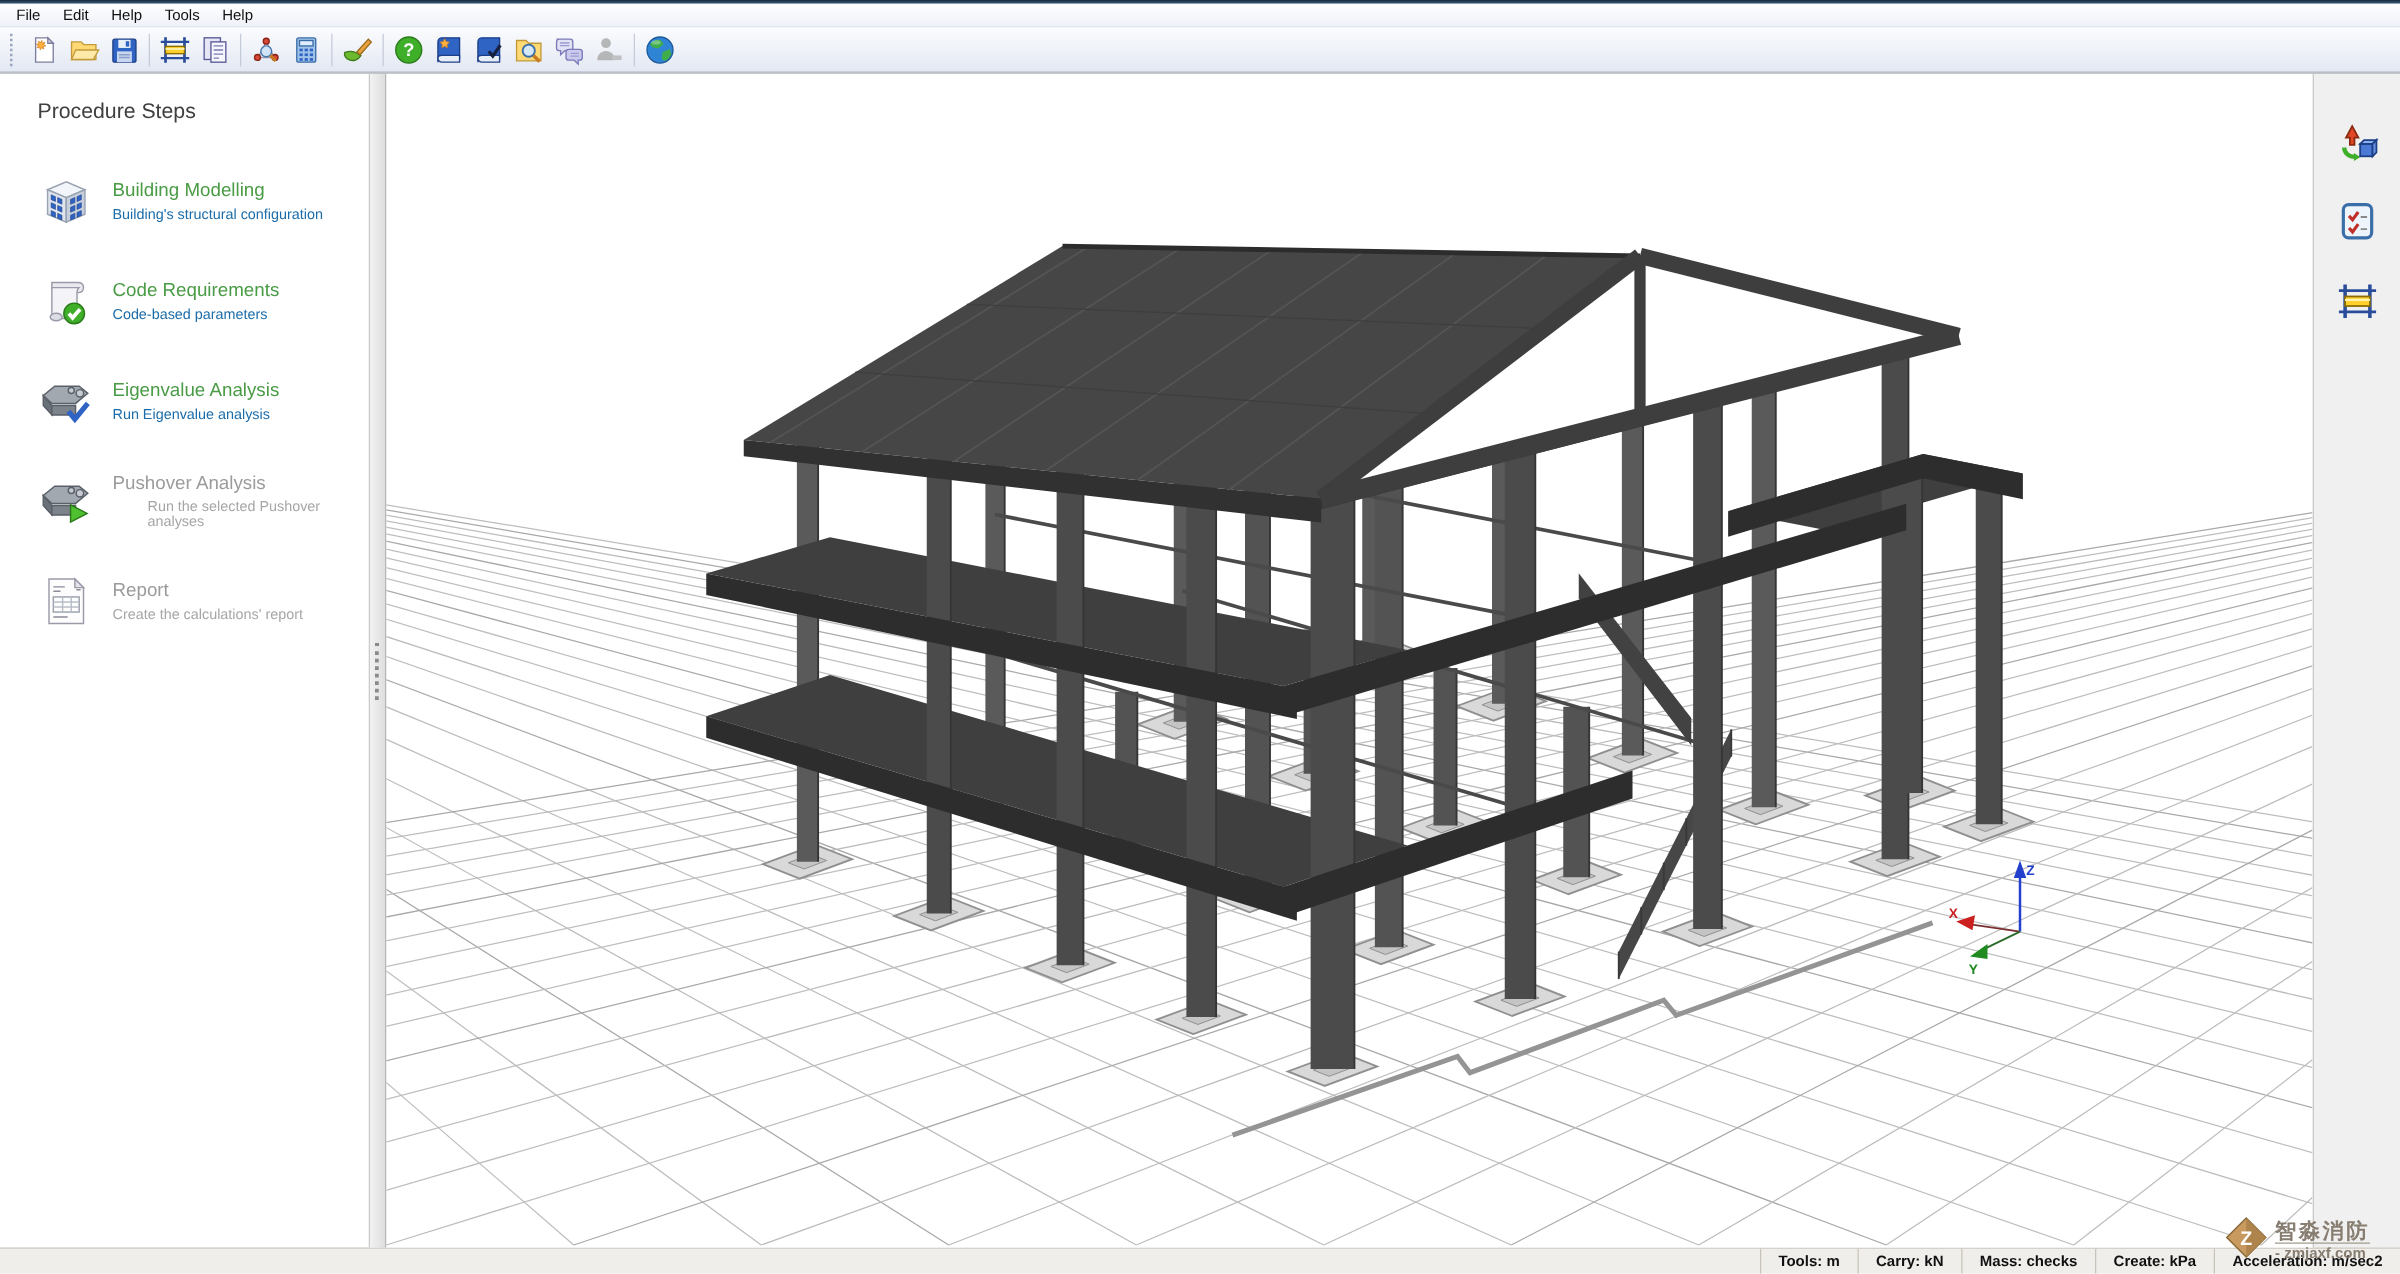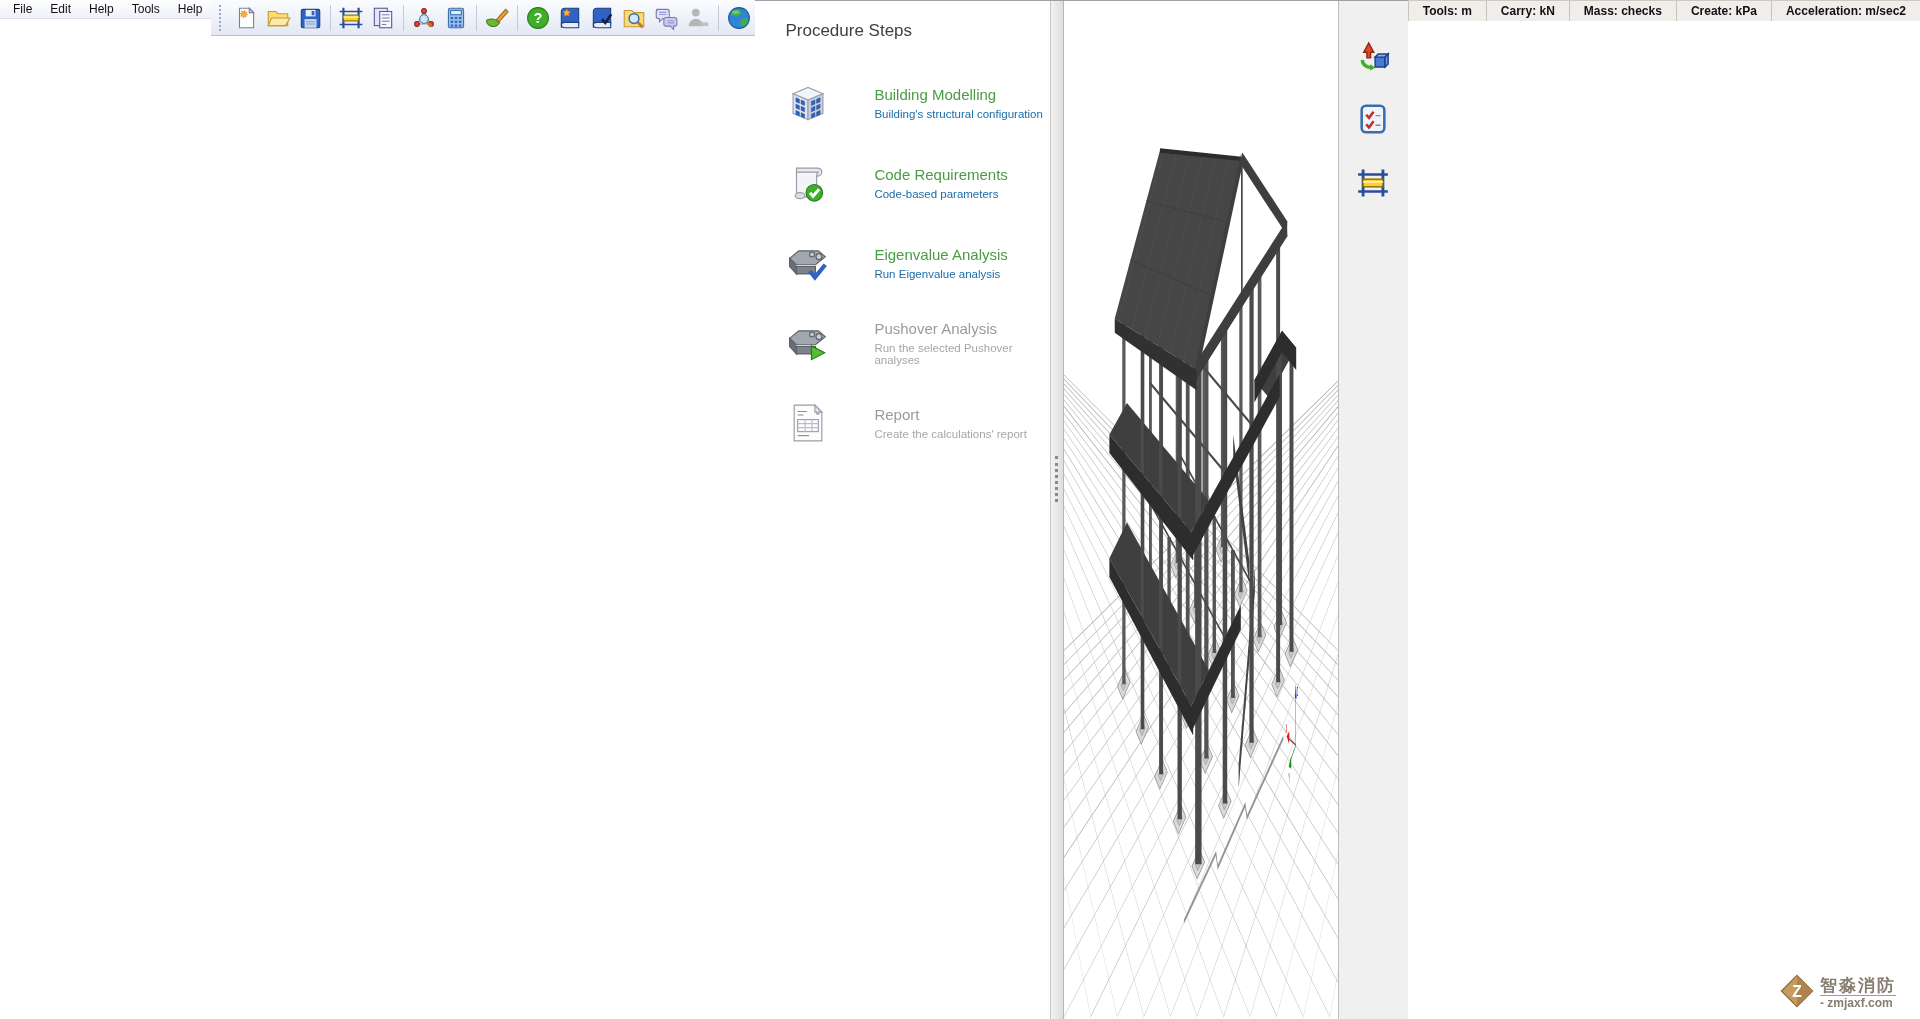--- a/index.html
+++ b/index.html
@@ -1,29 +1,29 @@
 <!DOCTYPE html>
 <html><head>
 <meta charset="utf-8">
 <style>
   * { margin:0; padding:0; box-sizing:border-box; }
   html,body { width:1920px; height:1019px; overflow:hidden; font-family:"Liberation Sans",sans-serif; background:#fff; }
-  .app { width:100%; height:100%; display:flex; flex-direction:row; }
+  .app { width:100%; height:100%; display:flex; flex-direction:column; }
   .top-edge { height:3px; background:linear-gradient(#16293e,#3c5b7d); }
   .menubar { height:19px; background:linear-gradient(#ffffff,#eef1f8); border-bottom:1px solid #d9dee9; display:flex; align-items:center; padding-left:4px; }
   .menu-item { font-size:12px; color:#111; padding:0 9px; line-height:18px; cursor:default; }
   .toolbar { height:36px; background:linear-gradient(#fbfcfe,#e3e8f3); border-bottom:1px solid #b9c0cf; display:flex; align-items:center; padding-left:6px; }
   .tgrip { width:4px; height:26px; border-left:2px dotted #9aa7c0; margin:0 7px 0 2px; }
   .tbtn { width:32px; height:32px; display:flex; align-items:center; justify-content:center; border-radius:3px; }
   .tbtn svg { width:26px; height:26px; }
   .tsep { width:1px; height:26px; background:#c3cad8; margin:0 4px; }
   .main { flex:1; display:flex; min-height:0; border-top:1px solid #9aa0a8; }
   .sidebar { width:296px; background:#ffffff; border-right:1px solid #c9c9c9; padding:20px 4px 0 30px; overflow:hidden; }
   .side-title { font-size:17px; color:#3f3f3f; margin-bottom:22px; }
-  .side-item { display:flex; align-items:center; height:80px; cursor:default;gap:29px; }
+  .side-item { display:flex; align-items:center; height:80px; cursor:default; }
   .side-icon { width:46px; height:46px; flex:0 0 46px; margin-right:14px; }
   .side-icon svg { width:46px; height:46px; }
   .si-title { font-size:15px; margin-bottom:5px; }
   .si-sub { font-size:11.5px; }
   .splitter { width:12px; background:linear-gradient(90deg,#f2f2f2,#dedede); position:relative; cursor:col-resize; }
   .sgrip { position:absolute; left:4px; top:455px; height:46px; border-left:3px dotted #8a8a8a; }
   .viewport { flex:1; position:relative; background:#ffffff; border-left:1px solid #b6b6b6; overflow:hidden; }
   .viewport svg.scene { position:absolute; inset:0; width:100%; height:100%; }
   .rightbar { width:70px; background:#f0f0f0; border-left:1px solid #bdbdbd; display:flex; flex-direction:column; align-items:center; padding-top:32px; gap:20px; }
   .rbtn { width:44px; height:44px; display:flex; align-items:center; justify-content:center; border-radius:3px; }
@@ -256,21 +256,21 @@
             <div class="side-icon"><svg viewBox="0 0 40 40">
                 <path d="M4 16l8-6.5h17l6 5-8.5 7H10z" fill="#a2a8b0" stroke="#5a6068"></path>
                 <path d="M4 16l6 7v6.5L4 23z" fill="#6a7078" stroke="#5a6068"></path>
                 <path d="M10 23h16.5v6.5H10z" fill="#7d838b" stroke="#5a6068"></path>
                 <circle cx="29.5" cy="14.5" r="2.6" fill="#c8ccd2" stroke="#5a6068"></circle>
                 <circle cx="23.5" cy="12.5" r="2.1" fill="#c8ccd2" stroke="#5a6068"></circle>
                 <path d="M23 22.5l11.5 6L23 34.5z" fill="#4fc030" stroke="#2a7a1a"></path>
               </svg></div>
             <div>
               <div class="si-title" style="color: rgb(155, 155, 155);">Pushover Analysis</div>
-              <div class="si-sub" style="color: rgb(166, 166, 166);">Run the selected Pushover analyses</div>
+              <div class="si-sub" style="color: rgb(166, 166, 166); margin-left: 28px;">Run the selected Pushover analyses</div>
             </div>
           </div>
           <div class="side-item">
             <div class="side-icon"><svg viewBox="0 0 40 40">
                 <path d="M8 4.5h18l6 6v25H8z" fill="#fdfdfd" stroke="#9a9aa8"></path>
                 <path d="M26 4.5l6 6h-6z" fill="#e4e4ea" stroke="#9a9aa8"></path>
                 <path d="M11 10h8M11 13h5M27 12h3" stroke="#8a8a98"></path>
                 <rect x="11" y="17" width="18" height="10.5" fill="none" stroke="#9aa0ac"></rect>
                 <path d="M11 20.5h18M11 24h18M17.5 17v10.5M23.5 17v10.5" stroke="#b8bec8"></path>
                 <path d="M11 31h10" stroke="#8a8a98"></path>

